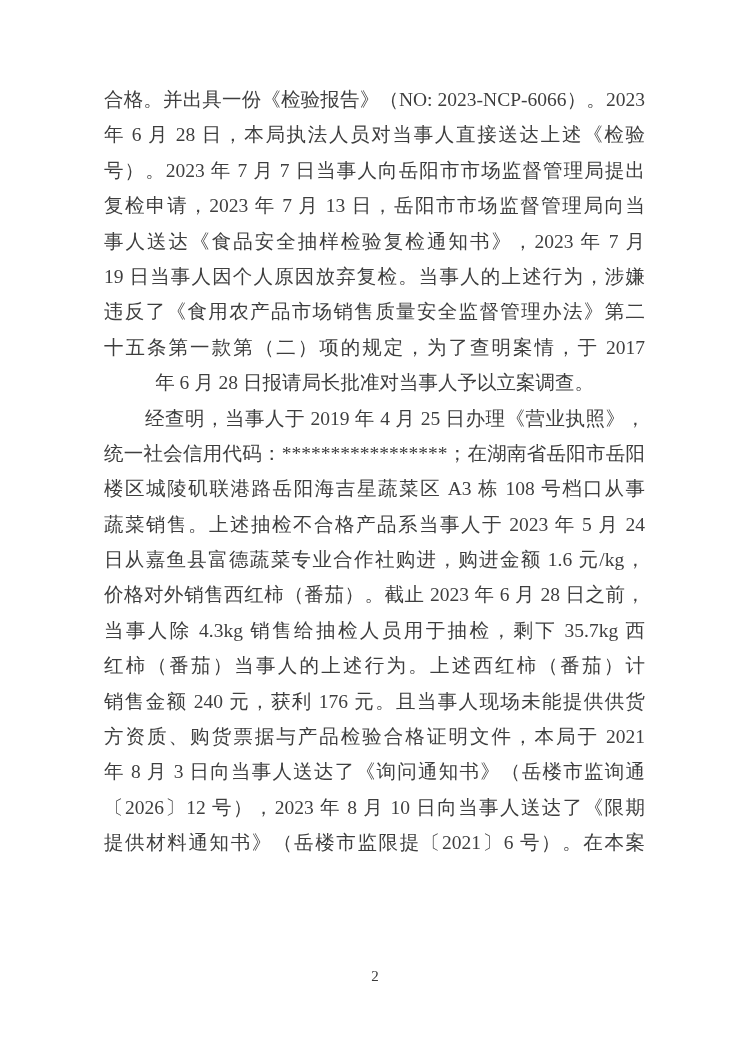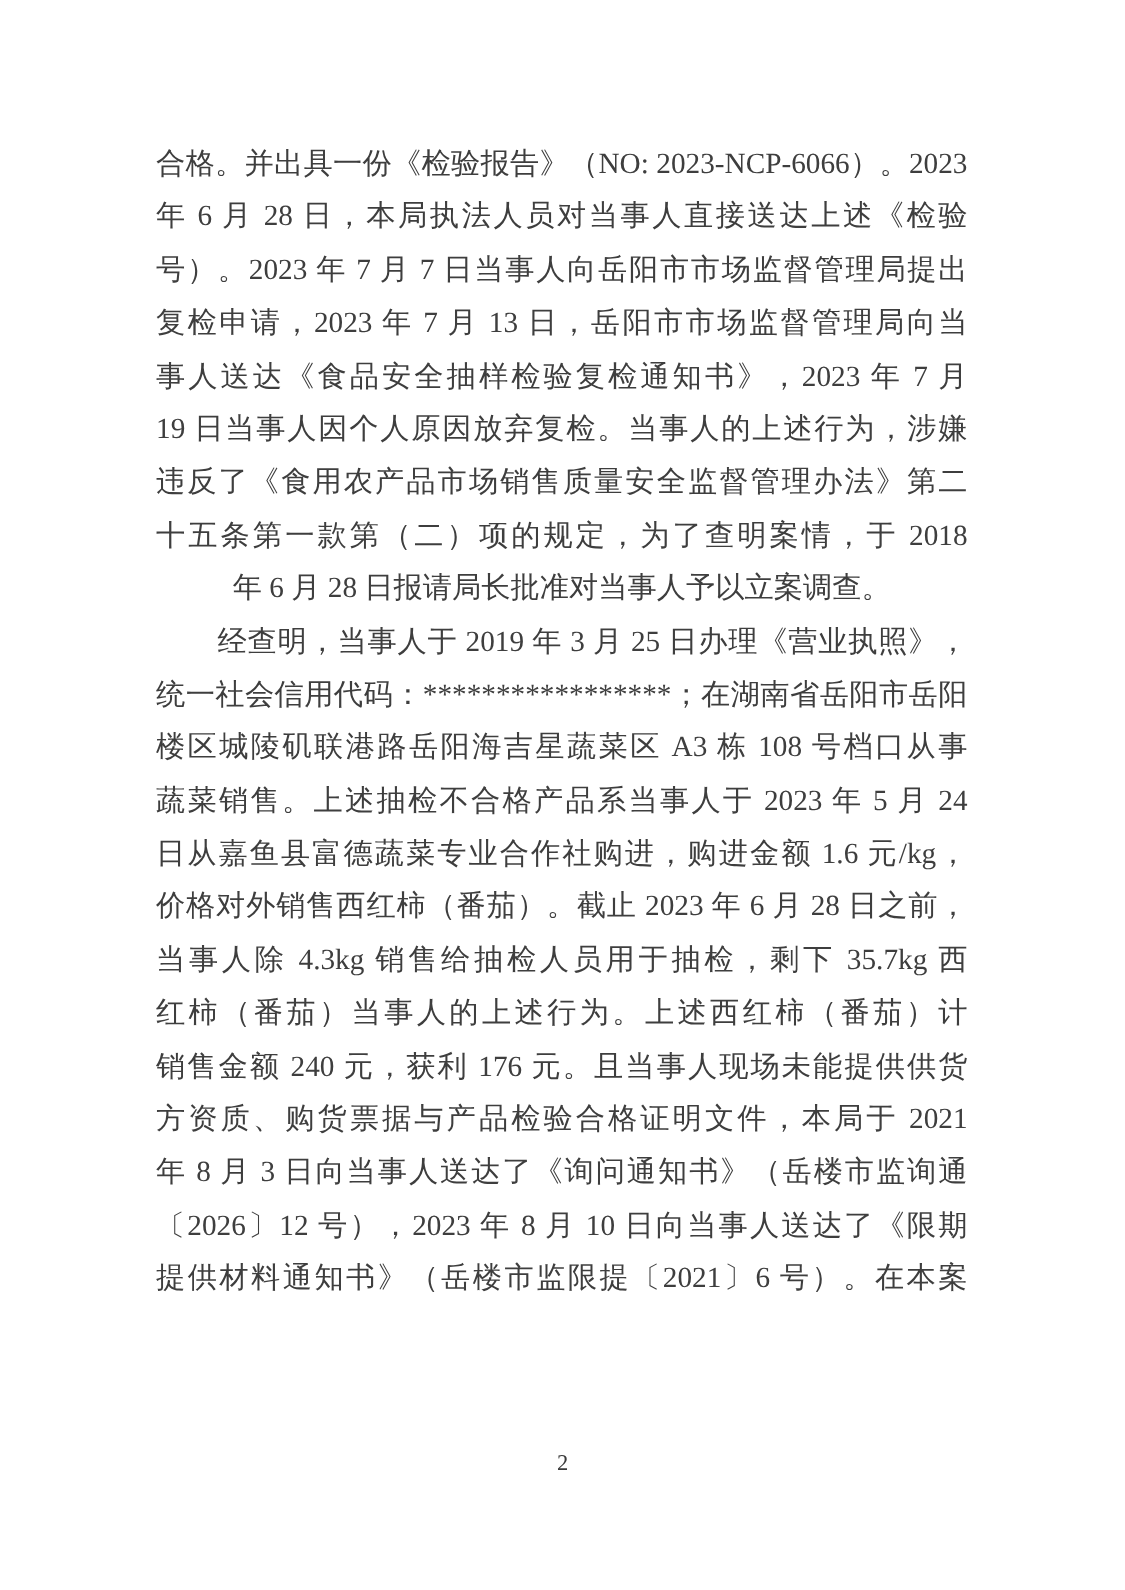--- a/index.html
+++ b/index.html
@@ -7,21 +7,21 @@
     width: 750px;
     height: 1060px;
     background: #ffffff;
     position: relative;
     overflow: hidden;
     font-family: "Liberation Serif", "DejaVu Serif", serif;
   }
   .doc-text {
     position: absolute;
     left: 104px;
-    top: 92px;
+    top: 82px;
     width: 541px;
     font-size: 19.5px;
     line-height: 35.4px;
     color: #3e3e3e;
   }
   .line {
     height: 35.4px;
     overflow: hidden;
     text-align: center;
     white-space: normal;
@@ -48,23 +48,23 @@
 
 <div>
   <div class="doc-text">
       <div class="line j">合格。并出具一份《检验报告》（NO: 2023-NCP-6066）。2023</div>
       <div class="line j">年 6 月 28 日，本局执法人员对当事人直接送达上述《检验</div>
       <div class="line j">号）。2023 年 7 月 7 日当事人向岳阳市市场监督管理局提出</div>
       <div class="line j">复检申请，2023 年 7 月 13 日，岳阳市市场监督管理局向当</div>
       <div class="line j">事人送达《食品安全抽样检验复检通知书》，2023 年 7 月</div>
       <div class="line j">19 日当事人因个人原因放弃复检。当事人的上述行为，涉嫌</div>
       <div class="line j">违反了《食用农产品市场销售质量安全监督管理办法》第二</div>
-      <div class="line j">十五条第一款第（二）项的规定，为了查明案情，于 2018</div>
+      <div class="line j">十五条第一款第（二）项的规定，为了查明案情，于 2017</div>
       <div class="line">年 6 月 28 日报请局长批准对当事人予以立案调查。</div>
-      <div class="line j ind">经查明，当事人于 2019 年 3 月 25 日办理《营业执照》，</div>
+      <div class="line j ind">经查明，当事人于 2019 年 4 月 25 日办理《营业执照》，</div>
       <div class="line j">统一社会信用代码：*****************；在湖南省岳阳市岳阳</div>
       <div class="line j">楼区城陵矶联港路岳阳海吉星蔬菜区 A3 栋 108 号档口从事</div>
       <div class="line j">蔬菜销售。上述抽检不合格产品系当事人于 2023 年 5 月 24</div>
       <div class="line j">日从嘉鱼县富德蔬菜专业合作社购进，购进金额 1.6 元/kg，</div>
       <div class="line j">价格对外销售西红柿（番茄）。截止 2023 年 6 月 28 日之前，</div>
       <div class="line j">当事人除 4.3kg 销售给抽检人员用于抽检，剩下 35.7kg 西</div>
       <div class="line j">红柿（番茄）当事人的上述行为。上述西红柿（番茄）计</div>
       <div class="line j">销售金额 240 元，获利 176 元。且当事人现场未能提供供货</div>
       <div class="line j">方资质、购货票据与产品检验合格证明文件，本局于 2021</div>
       <div class="line j">年 8 月 3 日向当事人送达了《询问通知书》（岳楼市监询通</div>

